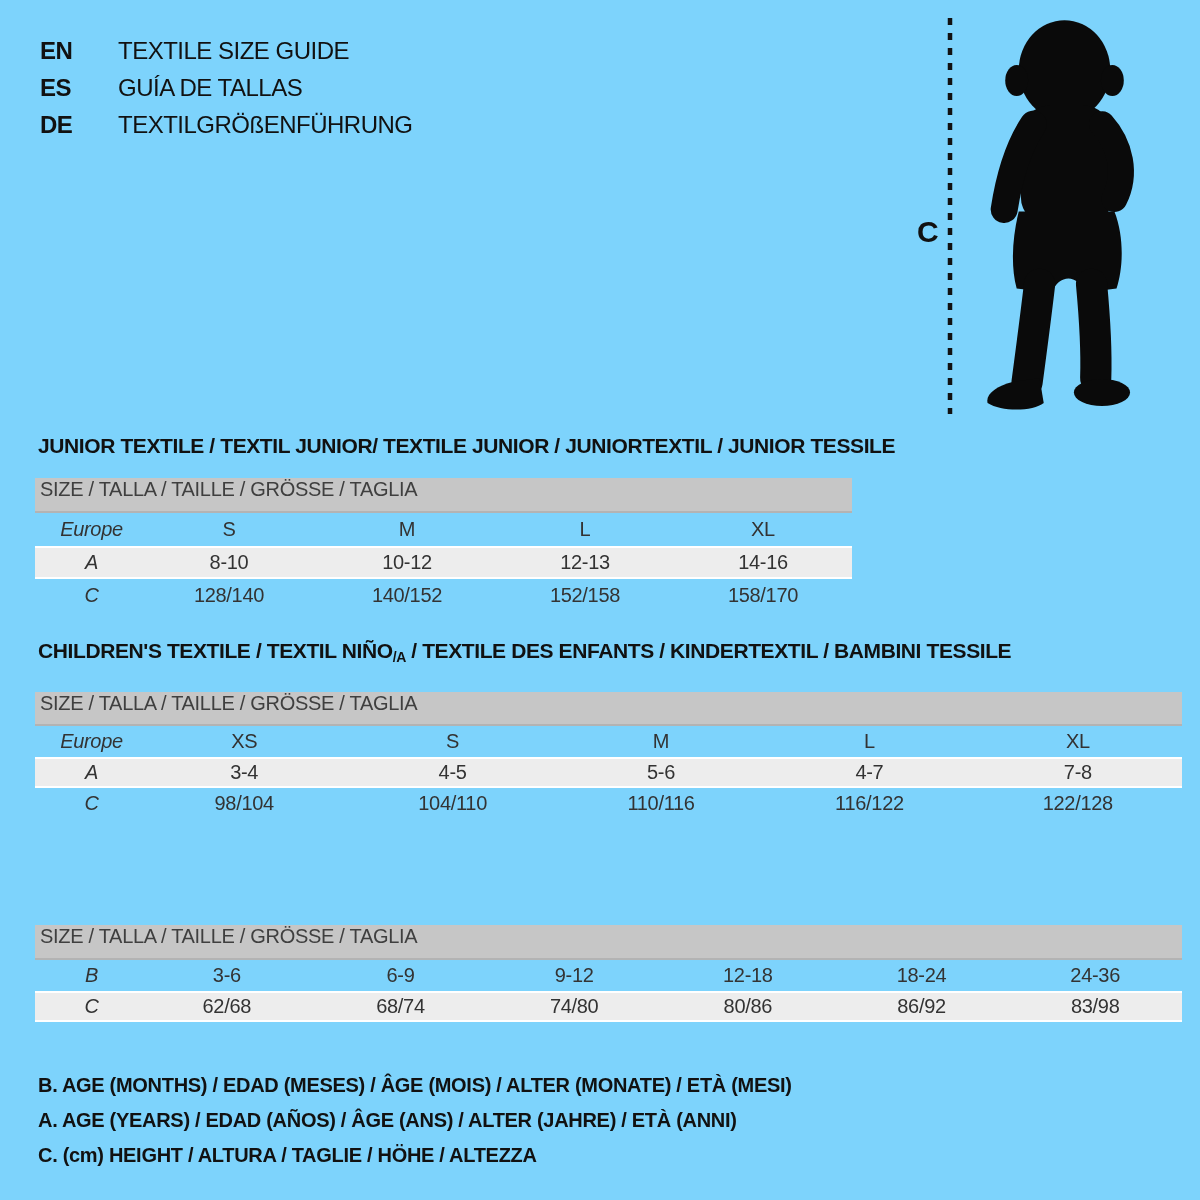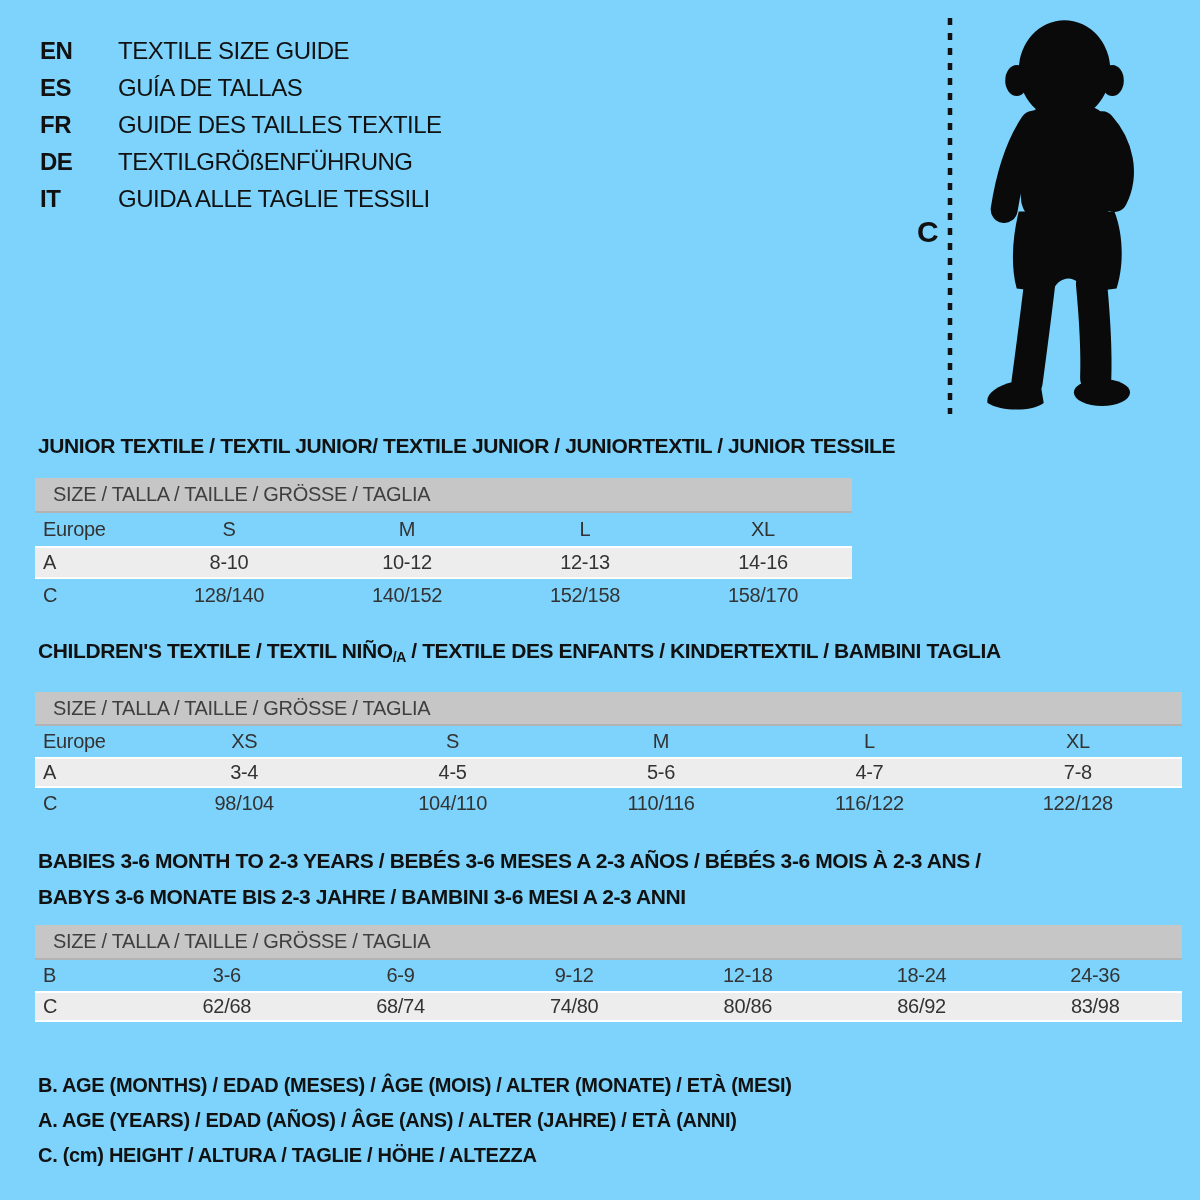--- a/index.html
+++ b/index.html
@@ -14,55 +14,47 @@
   .lang-title{font-size:24px;font-weight:400;letter-spacing:-0.5px;}
   
   .figure-wrap{position:absolute;left:895px;top:10px;width:310px;height:415px;}
   
   .section-title{position:absolute;left:38px;font-size:21px;font-weight:700;letter-spacing:-0.4px;white-space:nowrap;}
   .subscript{font-size:14px;vertical-align:-4px;font-weight:700;}
   .babies-title{line-height:36px;}
   
   .size-table{position:absolute;left:35px;}
   .size-bar{background:#c6c6c6;border-bottom:2px solid #b3b3b3;box-sizing:border-box;
-    display:flex;align-items:center;padding-left:18px;
+    display:flex;padding-left:5px;
     font-size:20px;font-weight:400;color:#3f3f3f;letter-spacing:-0.3px;}
   .t-row{display:flex;align-items:center;font-size:20px;color:#333;letter-spacing:-0.3px;}
   .t-row.shaded{background:#ededed;border-top:2px solid #fff;border-bottom:2px solid #fff;box-sizing:border-box;}
-  .t-label{width:105px;padding-left:8px;box-sizing:border-box;text-align:left;}
+  .t-label{width:105px;padding-left:8px;box-sizing:border-box;text-align:center;font-style:italic;}
   .t-cell{flex:1;text-align:center;}
   .h35{height:35px;} .h34{height:34px;} .h33{height:33px;} .h31{height:31px;}
   
   .legend{position:absolute;left:38px;top:1068px;font-size:20px;font-weight:700;letter-spacing:-0.3px;line-height:35px;}
 </style>
 </head>
 <body>
 
 <div id="canvas">
 
   <div class="lang-block">
     <div class="lang-row">
       <span class="lang-code">EN</span>
       <span class="lang-title">TEXTILE SIZE GUIDE</span>
     </div>
     <div class="lang-row">
       <span class="lang-code">ES</span>
       <span class="lang-title">GUÍA DE TALLAS</span>
     </div>
     <div class="lang-row">
-      <span class="lang-code">FR</span>
-      <span class="lang-title">GUIDE DES TAILLES TEXTILE</span>
-    </div>
-    <div class="lang-row">
       <span class="lang-code">DE</span>
       <span class="lang-title">TEXTILGRÖßENFÜHRUNG</span>
-    </div>
-    <div class="lang-row">
-      <span class="lang-code">IT</span>
-      <span class="lang-title">GUIDA ALLE TAGLIE TESSILI</span>
     </div>
   </div>
 
   <div class="figure-wrap">
     <svg width="310" height="415" viewBox="0 0 310 415" xmlns="http://www.w3.org/2000/svg">
       <text x="22" y="232" font-size="30" font-weight="bold" font-family="Liberation Sans, sans-serif" fill="#111">C</text>
       <line x1="55" y1="8" x2="55" y2="404" stroke="#111" stroke-width="4.5" stroke-dasharray="7 8"></line>
       <g transform="translate(78,6) scale(1.04)" fill="#0a0a0a" stroke="none">
         <ellipse cx="88" cy="52" rx="44" ry="48"></ellipse>
         <ellipse cx="42" cy="62" rx="11" ry="15"></ellipse>
@@ -102,21 +94,21 @@
     <div class="t-row h33">
       <div class="t-label">C</div>
       <div class="t-cell">128/140</div>
       <div class="t-cell">140/152</div>
       <div class="t-cell">152/158</div>
       <div class="t-cell">158/170</div>
     </div>
   </div>
 
   <div class="section-title" style="top:639px;">
-    <span>CHILDREN'S TEXTILE / TEXTIL NIÑO</span><span class="subscript">/A</span><span> / TEXTILE DES ENFANTS / KINDERTEXTIL / BAMBINI TAGLIA</span>
+    <span>CHILDREN'S TEXTILE / TEXTIL NIÑO</span><span class="subscript">/A</span><span> / TEXTILE DES ENFANTS / KINDERTEXTIL / BAMBINI TESSILE</span>
   </div>
 
   <div class="size-table" style="top:692px;width:1147px;">
     <div class="size-bar h34">
       <span>SIZE / TALLA / TAILLE / GRÖSSE / TAGLIA</span>
     </div>
     <div class="t-row h31">
       <div class="t-label">Europe</div>
       <div class="t-cell">XS</div>
       <div class="t-cell">S</div>
@@ -135,24 +127,20 @@
     <div class="t-row h31">
       <div class="t-label">C</div>
       <div class="t-cell">98/104</div>
       <div class="t-cell">104/110</div>
       <div class="t-cell">110/116</div>
       <div class="t-cell">116/122</div>
       <div class="t-cell">122/128</div>
     </div>
   </div>
 
-  <div class="section-title babies-title" style="top:843px;">
-    <div>BABIES 3-6 MONTH TO 2-3 YEARS / BEBÉS 3-6 MESES A 2-3 AÑOS / BÉBÉS 3-6 MOIS À 2-3 ANS /</div>
-    <div>BABYS 3-6 MONATE BIS 2-3 JAHRE / BAMBINI 3-6 MESI A 2-3 ANNI</div>
-  </div>
 
   <div class="size-table" style="top:925px;width:1147px;">
     <div class="size-bar h35">
       <span>SIZE / TALLA / TAILLE / GRÖSSE / TAGLIA</span>
     </div>
     <div class="t-row h31">
       <div class="t-label">B</div>
       <div class="t-cell">3-6</div>
       <div class="t-cell">6-9</div>
       <div class="t-cell">9-12</div>

